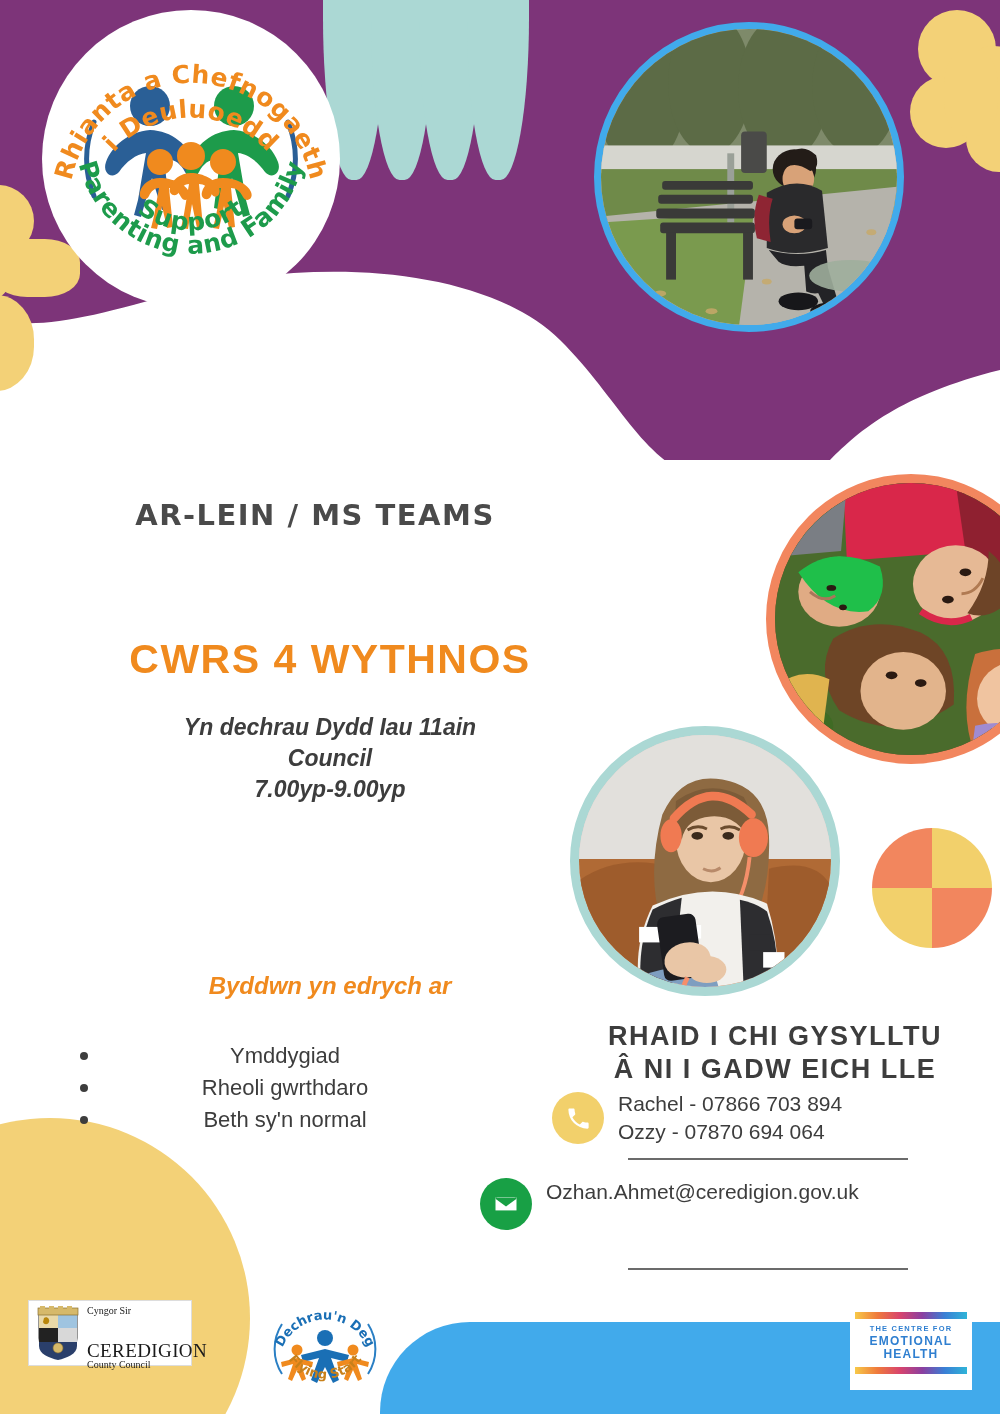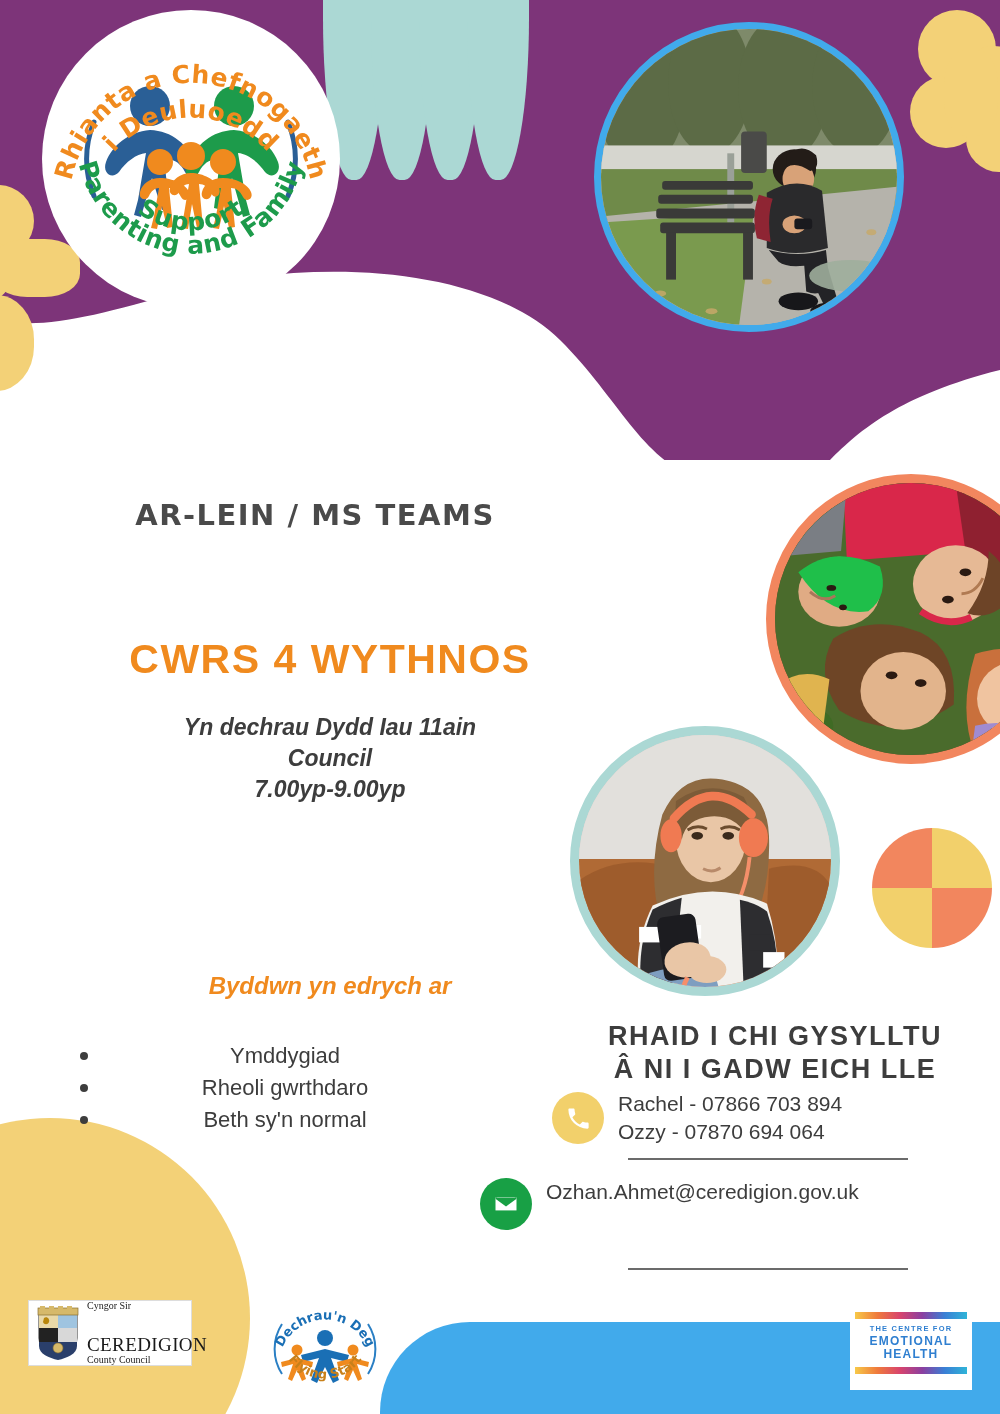--- a/index.html
+++ b/index.html
@@ -135,21 +135,21 @@
   .icon-circle-green  { width:52px; height:52px; background:#18a045; border-radius:50%; display:flex; align-items:center; justify-content:center; flex:none; }
   .contact-lines { font-size:21px; line-height:1.35; color:#3d3d3d; white-space:nowrap; }
   #divider-1 { position:absolute; left:628px; top:1158px; width:280px; height:2px; background:#6b6b6b; }
   #email-row { position:absolute; left:480px; top:1178px; display:flex; align-items:flex-start; gap:14px; }
   #divider-2 { position:absolute; left:628px; top:1268px; width:280px; height:2px; background:#6b6b6b; }
 
   
   #logo-ceredigion {
     position:absolute; left:28px; top:1300px; width:164px; height:66px;
     background:#fff; border:1px solid #ddd;
-    display:flex; align-items:center; gap:6px; padding:5px 6px;
+    display:flex; align-items:flex-start; gap:6px; padding:5px 6px;
   }
   #logo-ceredigion .crest { width:46px; height:54px; flex:none; }
   #logo-ceredigion .txt { line-height:1.05; font-family:"Liberation Serif", serif; color:#1a1a1a; }
   #logo-ceredigion .t1 { font-size:10px; }
   #logo-ceredigion .t2 { font-size:19px; letter-spacing:0.4px;margin-top:24px; }
   #logo-ceredigion .t3 { font-size:10px; }
 
   #logo-flyingstart { position:absolute; left:268px; top:1294px; width:114px; height:106px; }
   #logo-flyingstart svg { width:114px; height:106px; display:block; }
 

